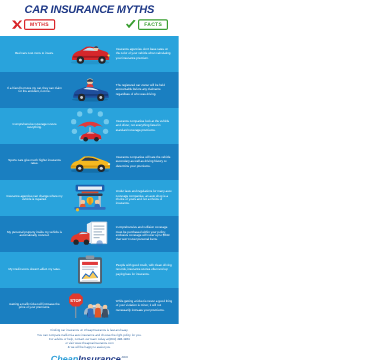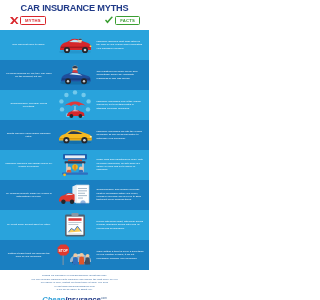--- a/index.html
+++ b/index.html
@@ -10,20 +10,21 @@
     overflow:hidden;
   }
   .page { width:149px; height:300px; position:relative; background:#ffffff; }
 
   
   .header { background:#ffffff; padding:3px 0 2px; text-align:center; }
   .title {
     font-size:9.2px; font-weight:bold; color:#203a87;
     letter-spacing:-0.2px; line-height:11px;
     white-space:nowrap;
+    font-style:italic;
   }
   .badges {
     display:flex; justify-content:space-between;
     padding:2px 9px 3px;
   }
   .badge { display:flex; align-items:center; gap:1px; }
   .badge-box {
     border:0.8px solid; border-radius:1.5px;
     font-size:4.2px; font-weight:bold; letter-spacing:0.2px;
     padding:1px 4px; background:#fff;

